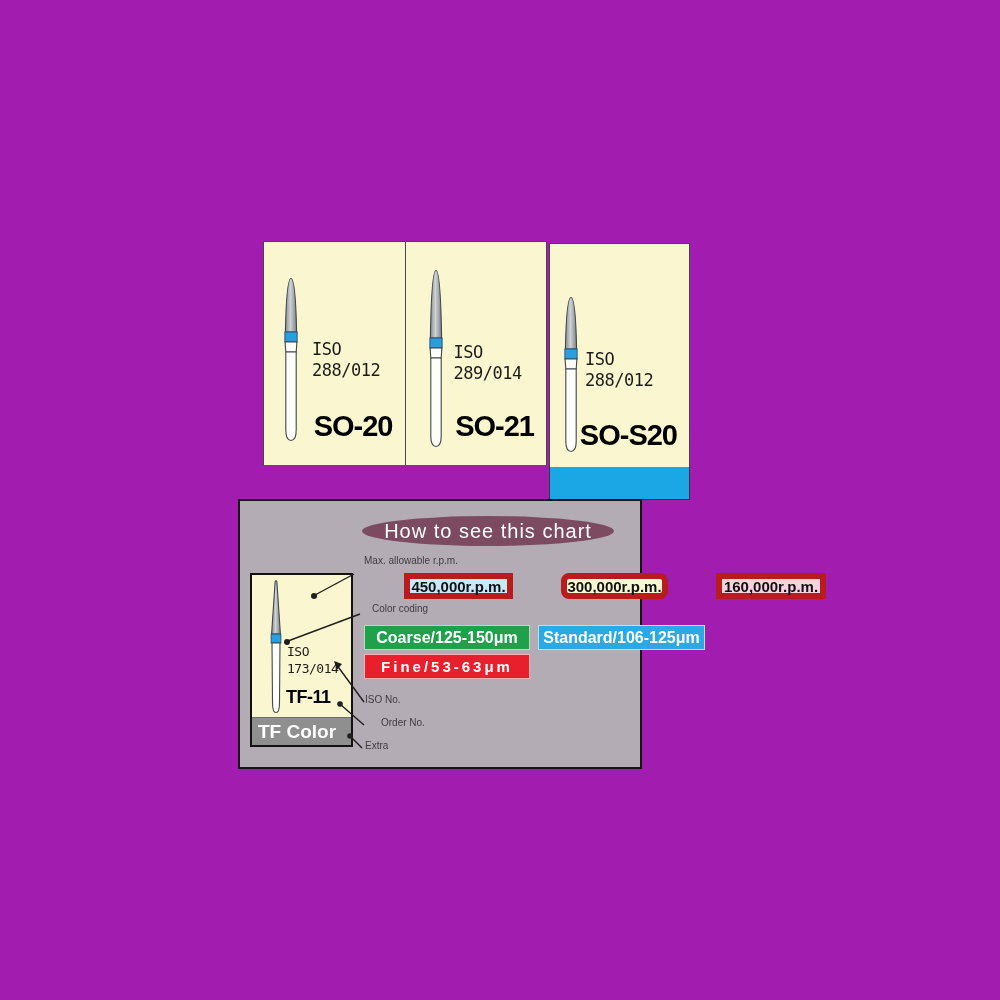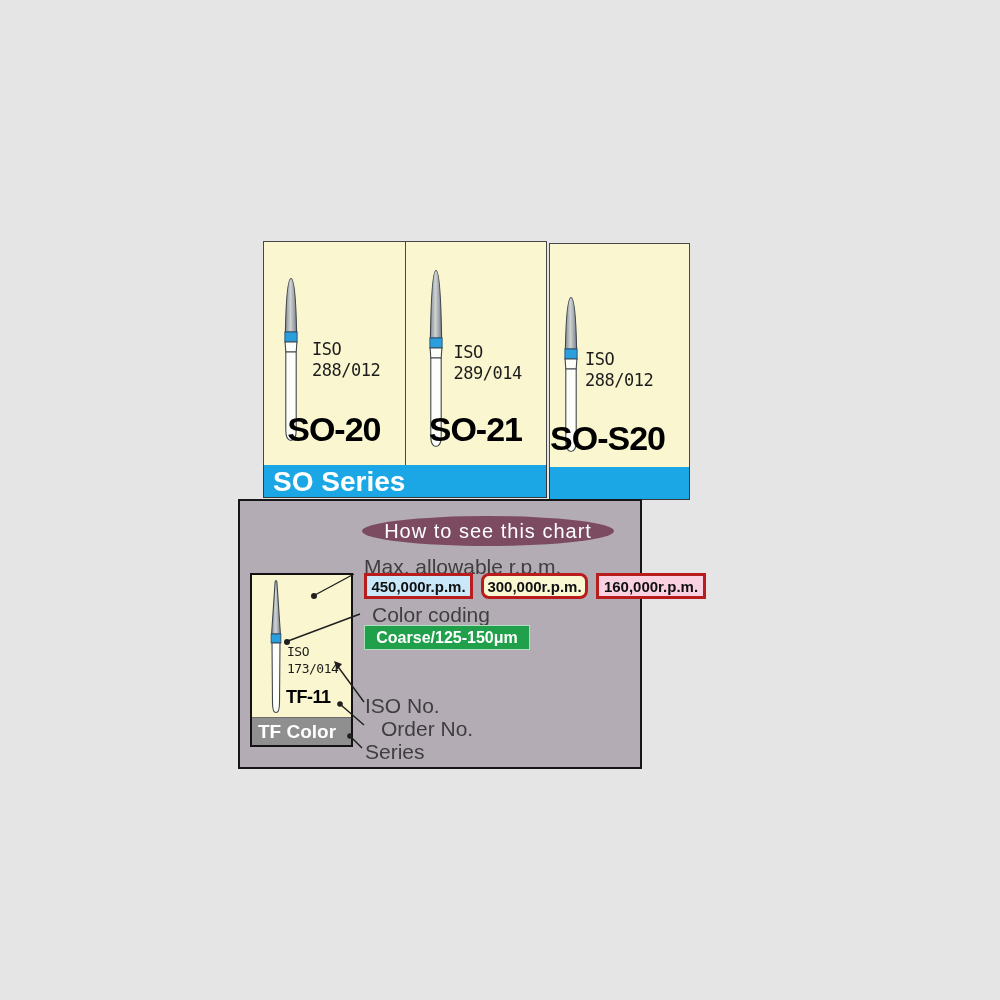--- a/index.html
+++ b/index.html
@@ -1,17 +1,17 @@
 <!DOCTYPE html>
 <html><head>
 <meta charset="utf-8">
 <style>
   * { margin:0; padding:0; box-sizing:border-box; }
   body { background:#ffffff; font-family:"Liberation Sans", sans-serif; }
-  .canvas { position:relative; width:1000px; height:1000px; background:#e5e5e5; overflow:hidden; }
+  .canvas { position:relative; width:1000px; height:1000px; background:#a21caf; overflow:hidden; }
 
   
   .so-group { position:absolute; }
   .group-a { left:263px; top:241px; width:284px; }
   .group-b { left:549px; top:243px; width:141px; }
   .cards-row { display:flex; height:224px; border:1px solid #474747; border-bottom:none; background:#FAF6D0; }
   .card { position:relative; flex:1; }
   .card + .card { border-left:1px solid #474747; }
   .series-banner { position:relative; height:33px; background:#1BA7E6; border:1px solid #383838; border-top:none; }
   .series-banner .banner-text {
@@ -23,37 +23,37 @@
   .bur-2 { left:15px; top:24px; width:30px; height:184px; }
   .bur-3 { left:6px;  top:49px; width:30px; height:162px; }
   .tip    { fill:url(#grayGrad); stroke:#40464d; stroke-width:1.1; }
   .band   { fill:#2B9FDE; stroke:#27567d; stroke-width:1; }
   .collar { fill:#fdfdfa; stroke:#40464d; stroke-width:1.1; }
   .shank  { fill:#fdfdfa; stroke:#40464d; stroke-width:1.1; }
   .iso { position:absolute; font-family:"DejaVu Sans Mono", monospace; font-size:17px; line-height:21px; color:#1c1c1c; letter-spacing:-0.5px; white-space:nowrap; }
   .iso-1 { left:48px; top:97px; }
   .iso-2 { left:48px; top:100px; }
   .iso-3 { left:35px; top:105px; }
-  .pname { position:absolute; right:24px; font-size:34px; font-weight:bold; color:#000; letter-spacing:-1px; white-space:nowrap; }
+  .pname { position:absolute; right:12px; font-size:29px; font-weight:bold; color:#000; letter-spacing:-1px; white-space:nowrap; }
   .pname-a { top:168px; }
   .pname-c { top:175px; }
 
   
   .legend-panel { position:absolute; left:238px; top:499px; width:404px; height:270px; background:#B4ACB5; border:2px solid #161616; }
   .title-oval { position:absolute; left:122px; top:15px; width:252px; height:30px; background:#7C4B61; border-radius:50%;
     display:flex; align-items:center; justify-content:center; color:#fff; font-size:20px; letter-spacing:1px; white-space:nowrap; }
-  .small-label { position:absolute; font-size:21px; color:#3e3e3e; white-space:nowrap; }
+  .small-label { position:absolute; font-size:10px; color:#3e3e3e; white-space:nowrap; }
   .lbl-rpm   { left:124px; top:54px; }
   .lbl-color { left:132px; top:102px; }
   .lbl-iso   { left:125px; top:193px; }
   .lbl-order { left:125px; top:216px;margin-left:16px; }
   .lbl-shape { left:125px; top:239px; }
   .rpm-row { position:absolute; left:124px; top:72px; display:flex; gap:8px; }
-  .rpm-box { height:26px; border:3px solid #b91c1c; display:flex; align-items:center; justify-content:center;
-    font-size:15px; font-weight:bold; color:#101010; white-space:nowrap; }
+  .rpm-box { height:26px; border:6px solid #b91c1c; display:flex; align-items:center; justify-content:center;
+    font-size:15px; font-weight:bold; color:#101010; white-space:nowrap;margin-left:40px; }
   .rpm-1 { width:109px; background:#C9E9FB; }
   .rpm-2 { width:107px; background:#FAF8D3;border-radius:8px; }
   .rpm-3 { width:110px; background:#F9D1E1; }
   .grit-grid { position:absolute; left:124px; top:124px; display:grid; grid-template-columns:166px 167px; column-gap:8px; row-gap:4px; }
   .grit-box { height:25px; display:flex; align-items:center; justify-content:center; font-size:16px; font-weight:bold;
     border:1px solid rgba(255,255,255,0.65); white-space:nowrap; }
   .grit-1 { background:#21A04B; color:#fff; }
   .grit-2 { background:#2AA9E3; color:#fff; }
   .grit-3 { background:#E8202D; color:#fff; letter-spacing:3px; font-size:15px; }
   .grit-4 { background:#F7D806; color:#222; }
@@ -109,23 +109,20 @@
           <path class="shank" d="M9.8,92 L20.2,92 L20.2,170 C20.2,177.5 18.1,180.5 15,180.5 C11.9,180.5 9.8,177.5 9.8,170 Z"></path>
         </svg>
         <div class="iso iso-2">
           <div>ISO</div>
           <div>289/014</div>
         </div>
         <div class="pname pname-a">SO-21</div>
       </div>
 
     </div>
-    <div class="series-banner">
-      <span class="banner-text">SO Series</span>
-    </div>
   </section>
 
   <section class="so-group group-b">
     <div class="cards-row">
       <div class="card">
         <svg class="bur bur-3" viewBox="0 0 30 162">
           <path class="tip" d="M9.4,56 C9.9,30 11.3,4.5 15,4.5 C18.7,4.5 20.1,30 20.6,56 Z"></path>
           <rect class="band" x="8.9" y="56" width="12.2" height="10"></rect>
           <path class="collar" d="M9.1,66 L20.9,66 L20.2,76 L9.8,76 Z"></path>
           <path class="shank" d="M9.8,76 L20.2,76 L20.2,148 C20.2,155.5 18.1,158.5 15,158.5 C11.9,158.5 9.8,155.5 9.8,148 Z"></path>
@@ -149,25 +146,27 @@
     <div class="small-label lbl-rpm">Max. allowable r.p.m.</div>
     <div class="rpm-row">
       <div class="rpm-box rpm-1">450,000r.p.m.</div>
       <div class="rpm-box rpm-2">300,000r.p.m.</div>
       <div class="rpm-box rpm-3">160,000r.p.m.</div>
     </div>
 
     <div class="small-label lbl-color">Color coding</div>
     <div class="grit-grid">
       <div class="grit-box grit-1">Coarse/125-150μm</div>
+      <div class="grit-box grit-2">Standard/106-125μm</div>
+      <div class="grit-box grit-3">Fine/53-63μm</div>
     </div>
 
     <div class="small-label lbl-iso">ISO No.</div>
     <div class="small-label lbl-order">Order No.</div>
-    <div class="small-label lbl-shape">Series</div>
+    <div class="small-label lbl-shape">Extra</div>
 
     <div class="tf-card">
       <svg class="tf-bur" viewBox="0 0 24 140">
         <path class="tip" d="M11.1,5 Q12,2 12.9,5 L16.4,57 L7.6,57 Z"></path>
         <rect class="band" x="7.2" y="57" width="9.6" height="9"></rect>
         <path class="shank" d="M8,66 L16,66 L15.5,126 C15.5,133 13.9,135.5 12,135.5 C10.1,135.5 8.5,133 8.5,126 Z"></path>
       </svg>
       <div class="tf-iso">
         <div>ISO</div>
         <div>173/014</div>

